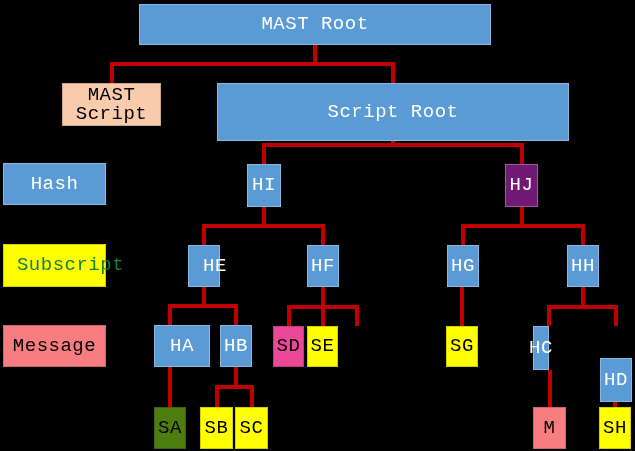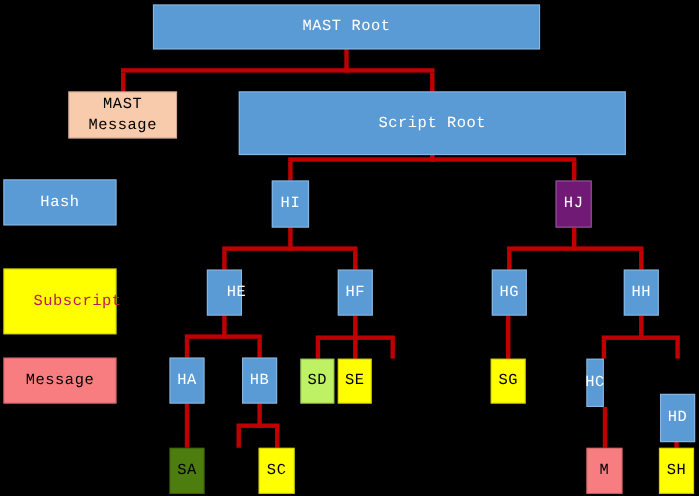--- a/index.html
+++ b/index.html
@@ -14,21 +14,21 @@
     background: #000000;
     overflow: hidden;
     font-family: "Liberation Mono", "DejaVu Sans Mono", monospace;
   }
   .node {
     position: absolute;
     display: flex;
     align-items: center;
     justify-content: center;
     text-align: center;
-    font-size: 14px;
+    font-size: 19px;
     line-height: 19px;
     white-space: pre-line;
     box-sizing: border-box;
     letter-spacing: 0.5px;
   }
   .kind-hash    { border: 1px solid rgba(255,255,255,0.28); }
   .kind-subscript, .kind-version, .kind-message { border: 1px solid rgba(0,0,0,0.18); }
   .connector {
     position: absolute;
   }
@@ -69,35 +69,36 @@
     <div class="connector" style="left: 614px; top: 309px; width: 4px; height: 17px; background: rgb(192, 0, 0);"></div>
     <div class="connector" style="left: 168px; top: 367px; width: 4px; height: 40px; background: rgb(192, 0, 0);"></div>
     <div class="connector" style="left: 234px; top: 367px; width: 4px; height: 22px; background: rgb(192, 0, 0);"></div>
     <div class="connector" style="left: 215px; top: 385px; width: 39px; height: 4px; background: rgb(192, 0, 0);"></div>
     <div class="connector" style="left: 215px; top: 389px; width: 4px; height: 18px; background: rgb(192, 0, 0);"></div>
     <div class="connector" style="left: 250px; top: 389px; width: 4px; height: 18px; background: rgb(192, 0, 0);"></div>
     <div class="connector" style="left: 548px; top: 370px; width: 4px; height: 37px; background: rgb(192, 0, 0);"></div>
     <div class="connector" style="left: 613px; top: 370px; width: 4px; height: 37px; background: rgb(192, 0, 0);"></div>
     <div class="node kind-hash" style="left: 139px; top: 4px; width: 352px; height: 41px; background: rgb(91, 155, 213); color: rgb(255, 255, 255);">MAST Root</div>
     <div class="node kind-version" style="left: 62px; top: 83px; width: 99px; height: 43px; background: rgb(248, 203, 173); color: rgb(0, 0, 0);">MAST
-Message</div>
+Script</div>
     <div class="node kind-hash" style="left: 217px; top: 83px; width: 352px; height: 58px; background: rgb(91, 155, 213); color: rgb(255, 255, 255);">Script Root</div>
     <div class="node kind-hash" style="left: 3px; top: 163px; width: 103px; height: 42px; background: rgb(91, 155, 213); color: rgb(255, 255, 255);">Hash</div>
     <div class="node kind-hash" style="left: 247px; top: 164px; width: 34px; height: 43px; background: rgb(91, 155, 213); color: rgb(255, 255, 255);">HI</div>
     <div class="node kind-hash" style="left: 505px; top: 164px; width: 33px; height: 43px; background: #701a75; color: rgb(255, 255, 255);">HJ</div>
-    <div class="node kind-subscript" style="left: 3px; top: 244px; width: 103px; height: 60px; background: rgb(255, 255, 0); color: #be185d; padding-left: 32px;">Subscript</div>
+    <div class="node kind-subscript" style="left: 3px; top: 244px; width: 103px; height: 43px; background: rgb(255, 255, 0); color: #15803d; padding-left: 32px;">Subscript</div>
     <div class="node kind-hash" style="left: 188px; top: 245px; width: 32px; height: 42px; background: rgb(91, 155, 213); color: rgb(255, 255, 255); padding-left: 22px;">HE</div>
     <div class="node kind-hash" style="left: 307px; top: 245px; width: 32px; height: 42px; background: rgb(91, 155, 213); color: rgb(255, 255, 255);">HF</div>
     <div class="node kind-hash" style="left: 447px; top: 245px; width: 32px; height: 42px; background: rgb(91, 155, 213); color: rgb(255, 255, 255);">HG</div>
     <div class="node kind-hash" style="left: 567px; top: 245px; width: 32px; height: 42px; background: rgb(91, 155, 213); color: rgb(255, 255, 255);">HH</div>
     <div class="node kind-message" style="left: 3px; top: 325px; width: 103px; height: 42px; background: rgb(248, 125, 128); color: rgb(0, 0, 0);">Message</div>
-    <div class="node kind-hash" style="left: 154px; top: 325px; width: 32px; height: 42px; background: rgb(91, 155, 213); color: rgb(255, 255, 255);">HA</div>
+    <div class="node kind-hash" style="left: 154px; top: 325px; width: 56px; height: 42px; background: rgb(91, 155, 213); color: rgb(255, 255, 255);">HA</div>
     <div class="node kind-hash" style="left: 220px; top: 325px; width: 32px; height: 42px; background: rgb(91, 155, 213); color: rgb(255, 255, 255);">HB</div>
-    <div class="node kind-subscript" style="left: 273px; top: 326px; width: 31px; height: 41px; background: #bef264; color: rgb(0, 0, 0);">SD</div>
+    <div class="node kind-subscript" style="left: 273px; top: 326px; width: 31px; height: 41px; background: #ec4899; color: rgb(0, 0, 0);">SD</div>
     <div class="node kind-subscript" style="left: 307px; top: 326px; width: 31px; height: 41px; background: rgb(255, 255, 0); color: rgb(0, 0, 0);">SE</div>
     <div class="node kind-subscript" style="left: 446px; top: 326px; width: 32px; height: 41px; background: rgb(255, 255, 0); color: rgb(0, 0, 0);">SG</div>
     <div class="node kind-hash" style="left: 533px; top: 326px; width: 16px; height: 44px; background: rgb(91, 155, 213); color: rgb(255, 255, 255);">HC</div>
     <div class="node kind-hash" style="left: 600px; top: 326px; width: 32px; height: 44px; background: rgb(91, 155, 213); color: rgb(255, 255, 255); margin-top: 32px;">HD</div>
     <div class="node kind-subscript" style="left: 154px; top: 407px; width: 32px; height: 42px; background: #4d7c0f; color: rgb(0, 0, 0);">SA</div>
+    <div class="node kind-subscript" style="left: 200px; top: 407px; width: 33px; height: 42px; background: rgb(255, 255, 0); color: rgb(0, 0, 0);">SB</div>
     <div class="node kind-subscript" style="left: 235px; top: 407px; width: 33px; height: 42px; background: rgb(255, 255, 0); color: rgb(0, 0, 0);">SC</div>
     <div class="node kind-message" style="left: 533px; top: 407px; width: 33px; height: 42px; background: rgb(248, 125, 128); color: rgb(0, 0, 0);">M</div>
     <div class="node kind-subscript" style="left: 599px; top: 407px; width: 32px; height: 42px; background: rgb(255, 255, 0); color: rgb(0, 0, 0);">SH</div>
   </div>
 
 </body></html>

